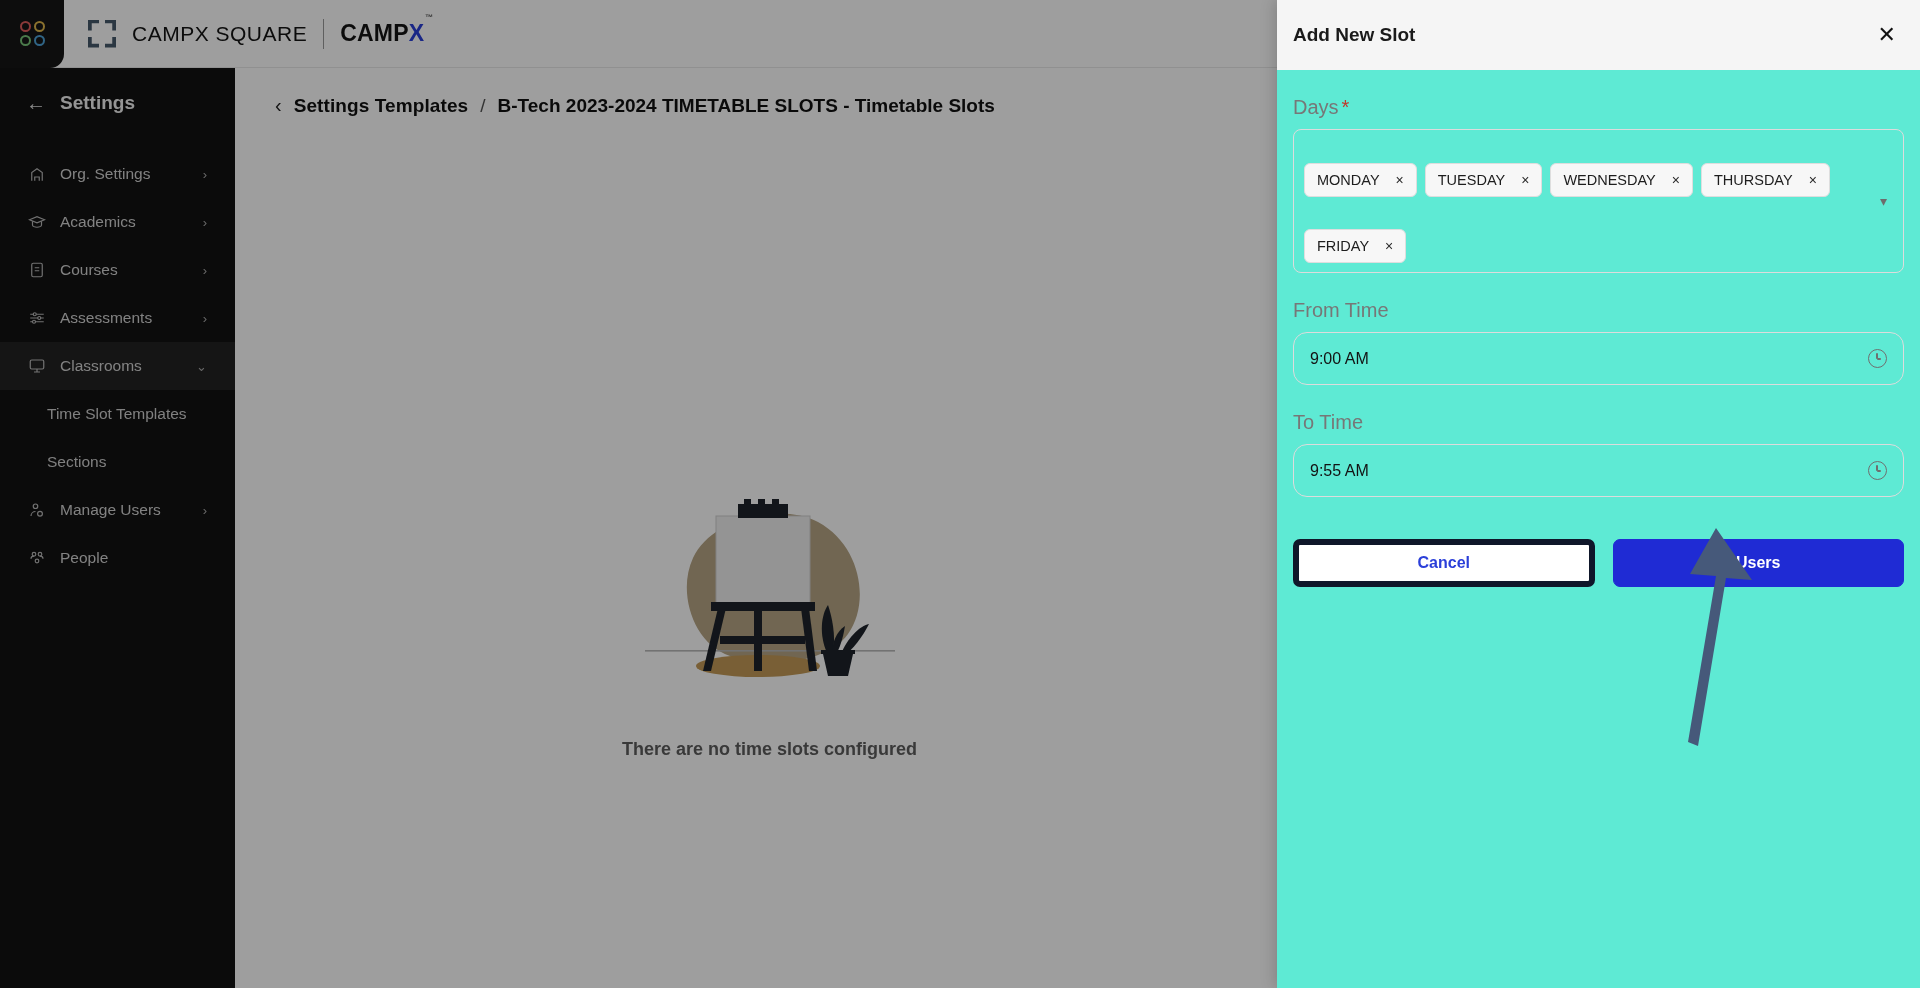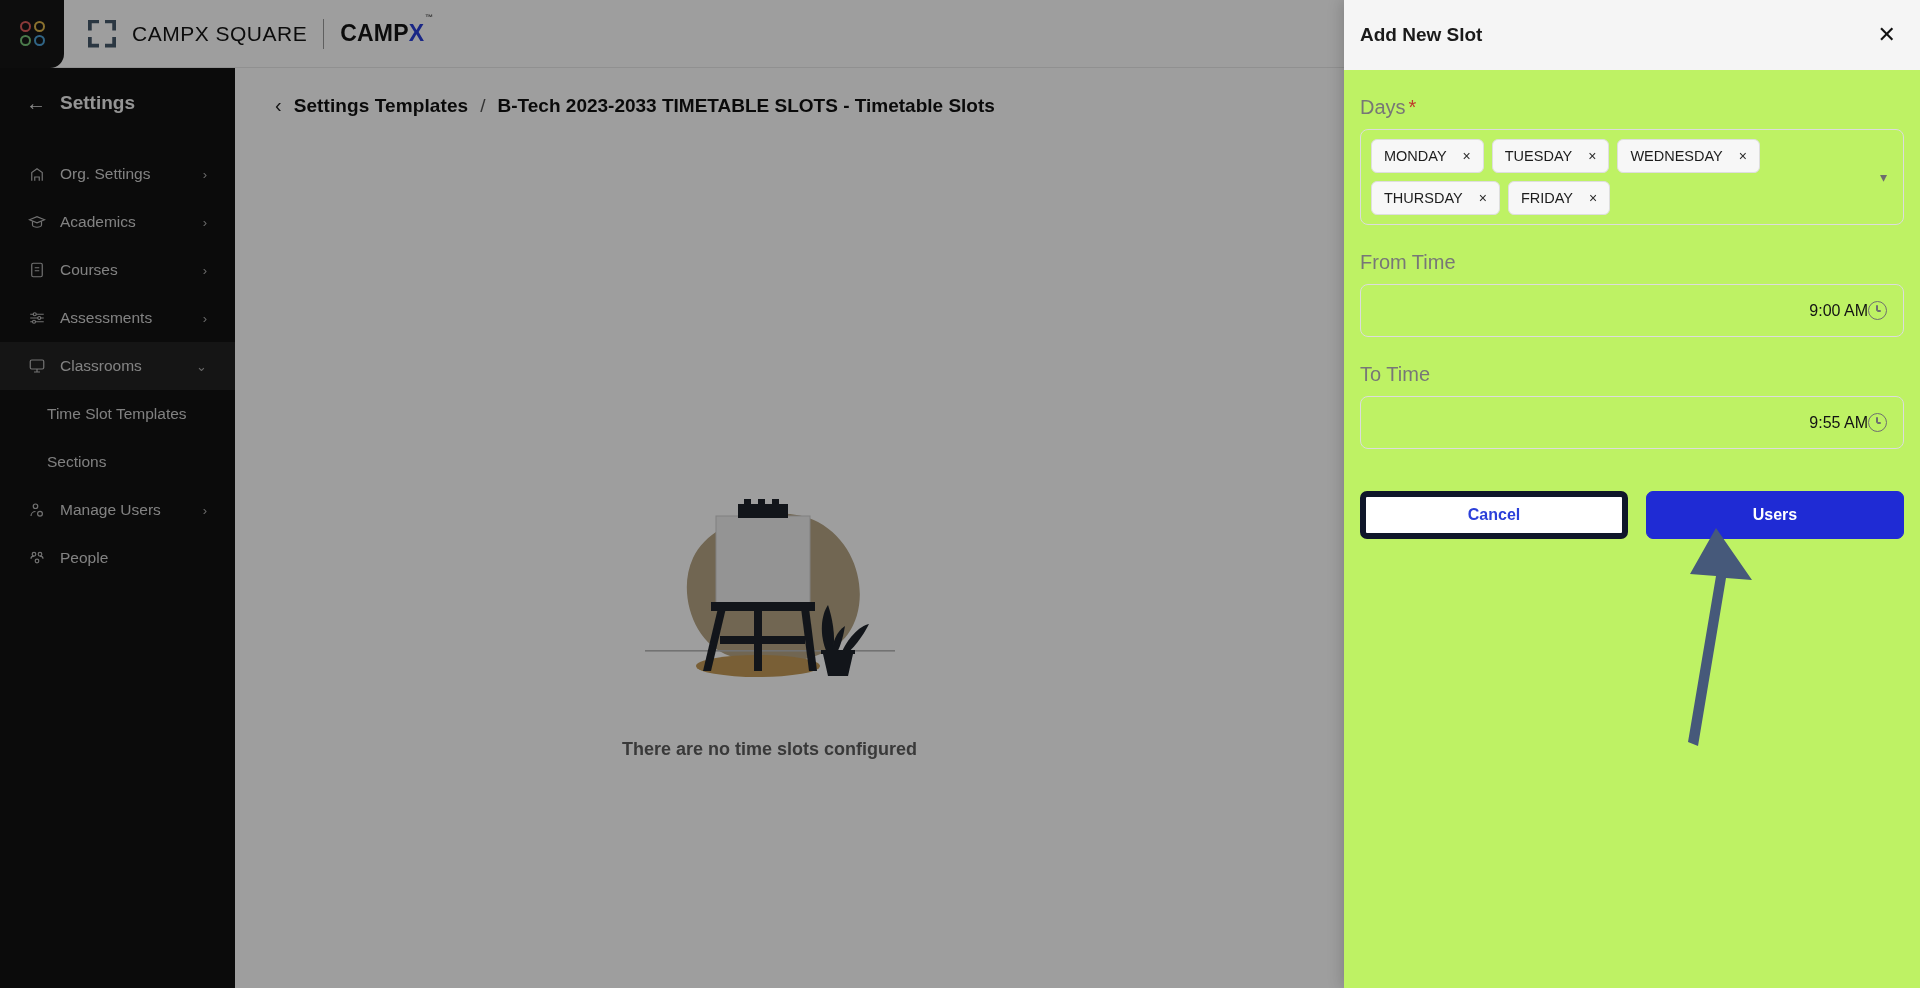--- a/index.html
+++ b/index.html
@@ -87,22 +87,22 @@
     position: absolute; top: 430px; left: 12px; width: 1045px;
     display: flex; flex-direction: column; align-items: center; text-align: right;
   }
   .empty-txt { margin-top: 36px; font-size: 18px; font-weight: 700; color: #5d5d5d; }
 
   
   .scrim { position: absolute; inset: 0; background: rgba(0,0,0,.38); }
 
   
   .drawer {
-    position: absolute; top: 0; right: 0; width: 576px; height: 988px;
-    background: #bef264; box-shadow: -2px 0 14px rgba(0,0,0,.18);
+    position: absolute; top: 0; right: 0; width: 643px; height: 988px;
+    background: #5eead4; box-shadow: -2px 0 14px rgba(0,0,0,.18);
     display: flex; flex-direction: column;
   }
   .drawer-head {
     height: 70px; background: #f5f5f5; display: flex; align-items: center;
     justify-content: space-between; padding: 0 24px 0 16px;
   }
   .drawer-title { font-size: 19px; font-weight: 600; color: #1a1a1a; }
   .close-x { font-size: 22px; color: #111; cursor: pointer; line-height: 1; }
 
   .drawer-body { padding: 26px 16px 0 16px; }
@@ -111,32 +111,32 @@
   .field-label .req { color: #c0392b; margin-left: 3px; }
 
   .chips-box {
     border: 1px solid #dcdcdc; border-radius: 8px; padding: 9px 10px;
     display: flex; flex-wrap: wrap; gap: 8px; position: relative;
     padding-right: 48px; min-height: 68px; align-content: flex-start;
   }
   .chip {
     display: inline-flex; align-items: center; gap: 16px;
     background: #f7f7f7; border: 1px solid #dedede; border-radius: 6px;
-    padding: 8px 12px; font-size: 14.5px; color: #1d1d1d; cursor: default;
+    padding: 8px 12px; font-size: 14.5px; color: #1d1d1d; cursor: default; margin-top: 24px;
   }
   .chip .rm { color: #2b2b2b; font-size: 14px; cursor: pointer; line-height: 1; }
   .chips-caret {
     position: absolute; right: 16px; top: 50%; transform: translateY(-50%);
     color: #6d6d6d; font-size: 14px; cursor: pointer;
   }
 
   .field-block { margin-top: 26px; }
   .time-input {
-    height: 53px; border: 1px solid #dcdcdc; border-radius: 8px;
-    display: flex; align-items: center; justify-content: flex-end;
+    height: 53px; border: 1px solid #dcdcdc; border-radius: 14px;
+    display: flex; align-items: center; justify-content: space-between;
     padding: 0 16px; font-size: 16px; color: #131313; cursor: text;
   }
   .clock {
     width: 19px; height: 19px; border: 1.6px solid #6f6f6f; border-radius: 50%;
     position: relative; flex: none;
   }
   .clock::before, .clock::after {
     content:""; position:absolute; background:#6f6f6f; border-radius:1px;
   }
   .clock::before { width:1.6px; height:5.5px; left:7px; top:3px; }
@@ -261,21 +261,21 @@
           </svg>
         <span class="label">People</span>
       </div>
     </div>
 
     <div class="main">
       <div class="crumb">
         <span class="back">‹</span>
         <span class="lead">Settings Templates</span>
         <span class="slash">/</span>
-        <span>B-Tech 2023-2033 TIMETABLE SLOTS - Timetable Slots</span>
+        <span>B-Tech 2023-2024 TIMETABLE SLOTS - Timetable Slots</span>
       </div>
 
       <div class="empty-wrap">
         <svg width="250" height="205" viewBox="0 0 250 205">
           <path d="M48 60c18-40 88-56 125-36 44 24 52 82 30 112-20 28-78 36-118 22C48 146 32 94 48 60z" fill="#b6a585"></path>
           <rect x="0" y="152" width="250" height="1.6" fill="#b8b8b8"></rect>
           <ellipse cx="113" cy="168" rx="62" ry="11" fill="#c39a57"></ellipse>
           <rect x="71" y="18" width="94" height="87" fill="#efefef" stroke="#cfcfcf" stroke-width="1"></rect>
           <rect x="93" y="6" width="50" height="14" fill="#1d232b"></rect>
           <rect x="99" y="1" width="7" height="6" fill="#1d232b"></rect>

